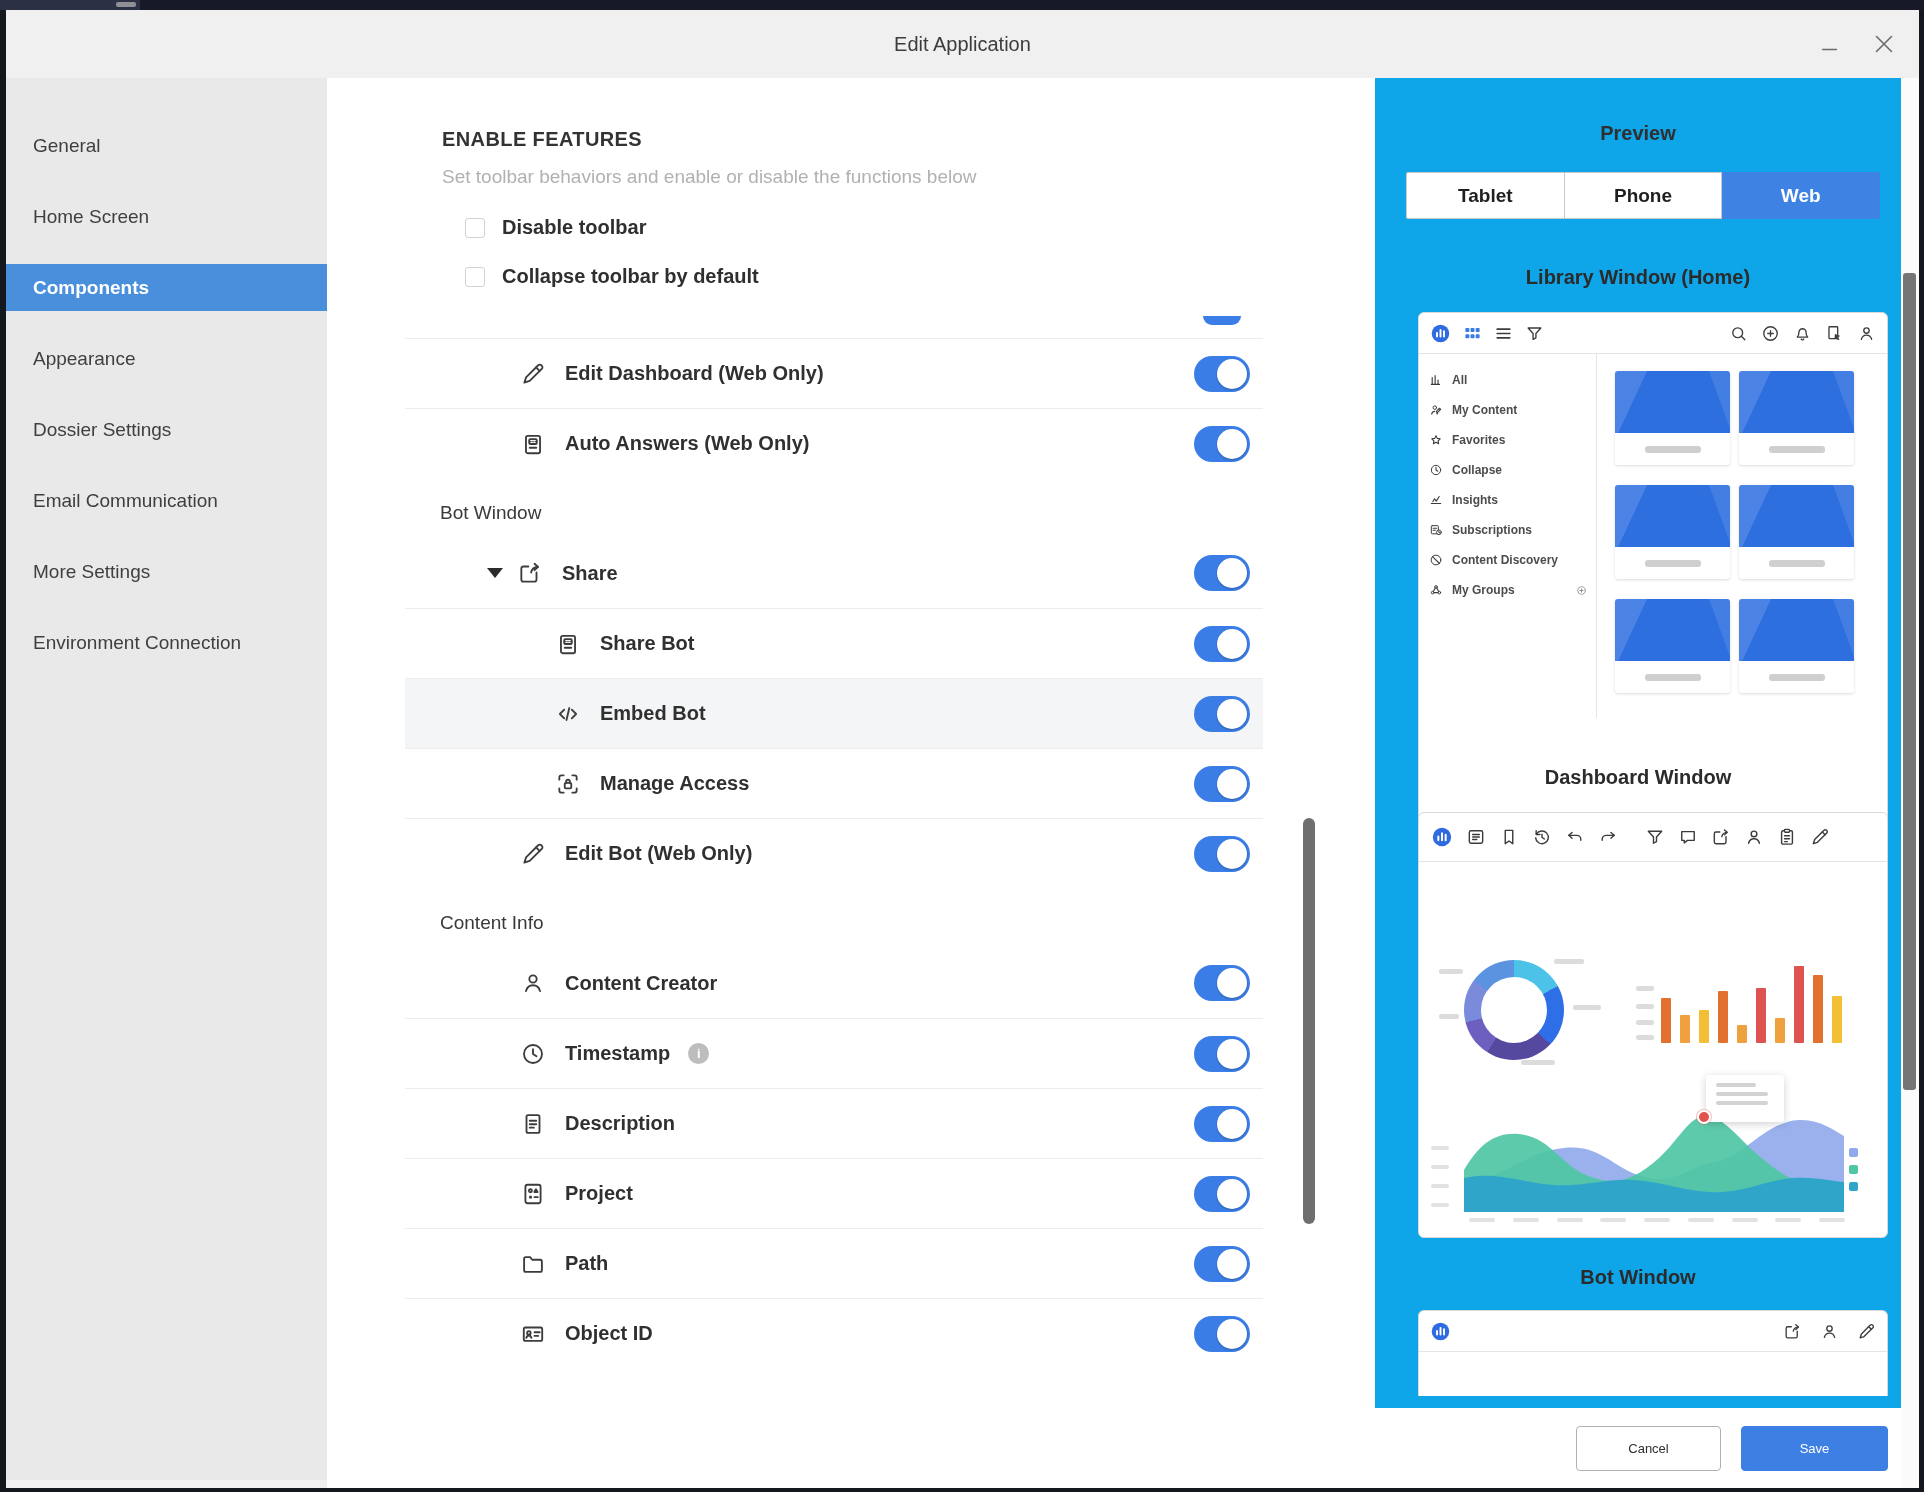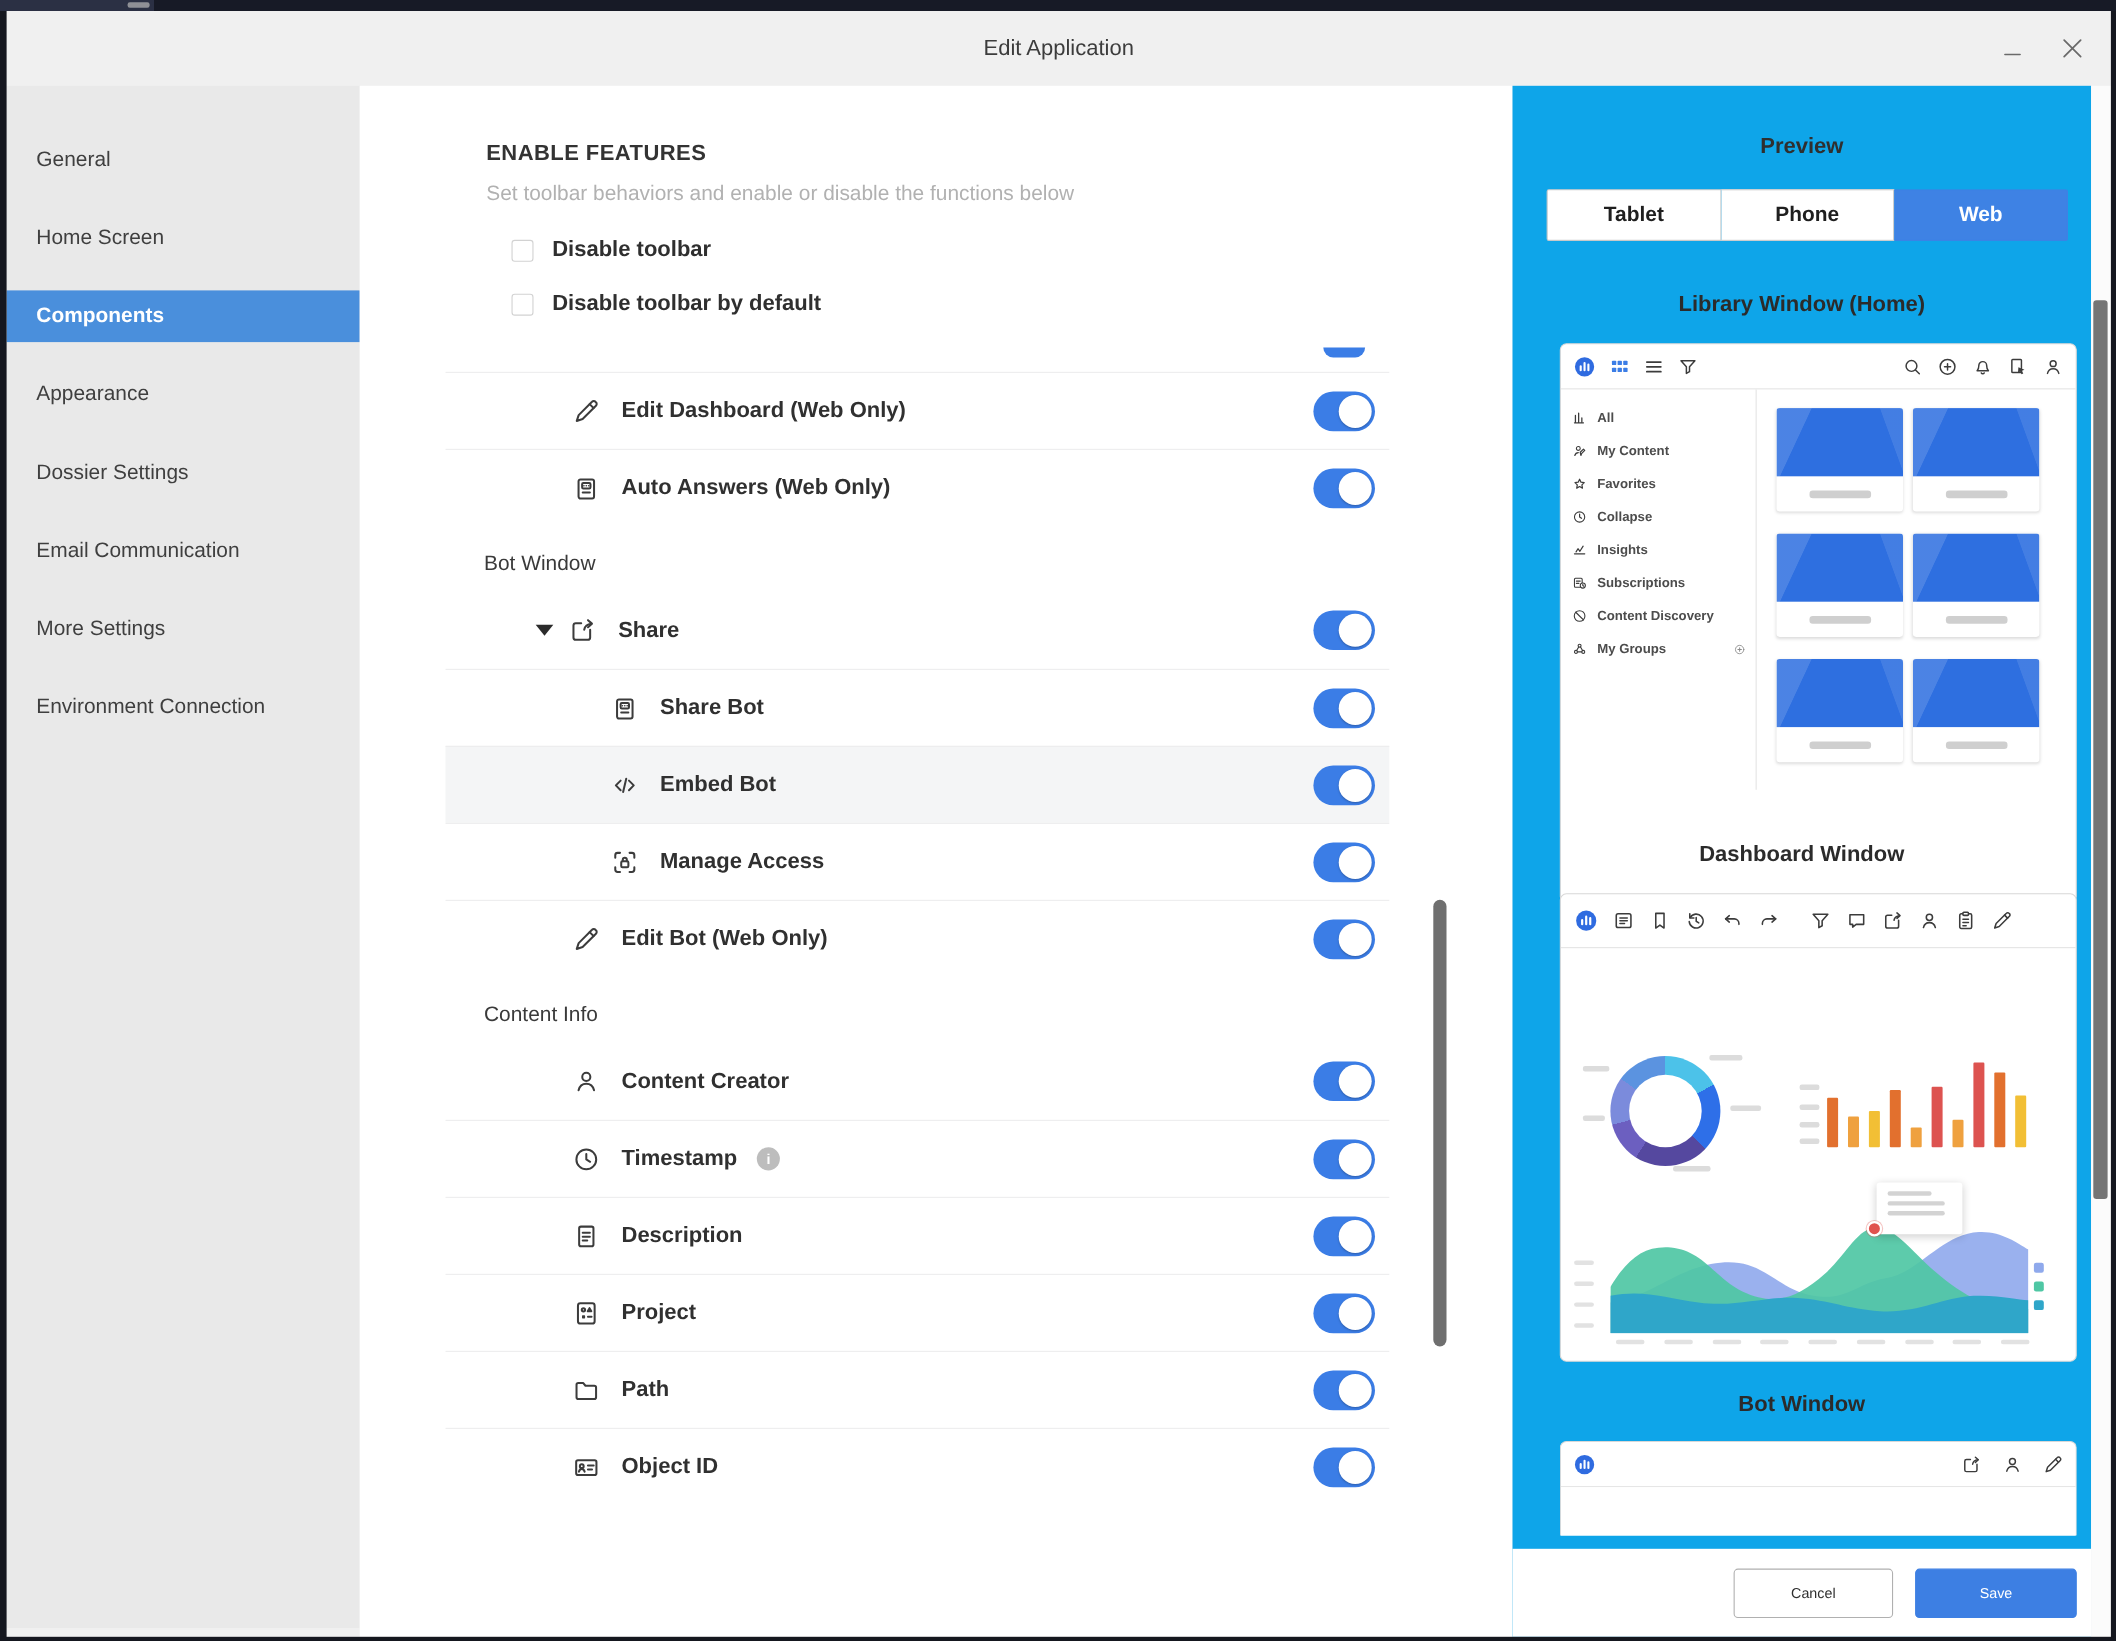--- a/index.html
+++ b/index.html
@@ -151,21 +151,21 @@
   <div class="main">
     <div class="heading">ENABLE FEATURES</div>
     <div class="subheading">Set toolbar behaviors and enable or disable the functions below</div>
     <div class="checkboxes" id="checkboxes">
         <div class="cb-row">
           <span class="cb-box"></span>
           <span class="cb-label">Disable toolbar</span>
         </div>
         <div class="cb-row">
           <span class="cb-box"></span>
-          <span class="cb-label">Disable toolbar by default</span>
+          <span class="cb-label">Collapse toolbar by default</span>
         </div>
       </div>
     <div class="partial-toggle"></div>
     <div class="rows" id="rows">
         <div class="feature-row" style="padding-left: 115px;">
           <span class="icon" style="width: 26px; height: 26px;">
             <svg viewBox="0 0 24 24">
               <path d="M4 20l1.6-4.9L16.8 3.9a2 2 0 0 1 2.9 0l.4.4a2 2 0 0 1 0 2.9L8.9 18.4 4 20z"></path>
               <path d="M14.8 5.9l3.3 3.3"></path>
             </svg>

